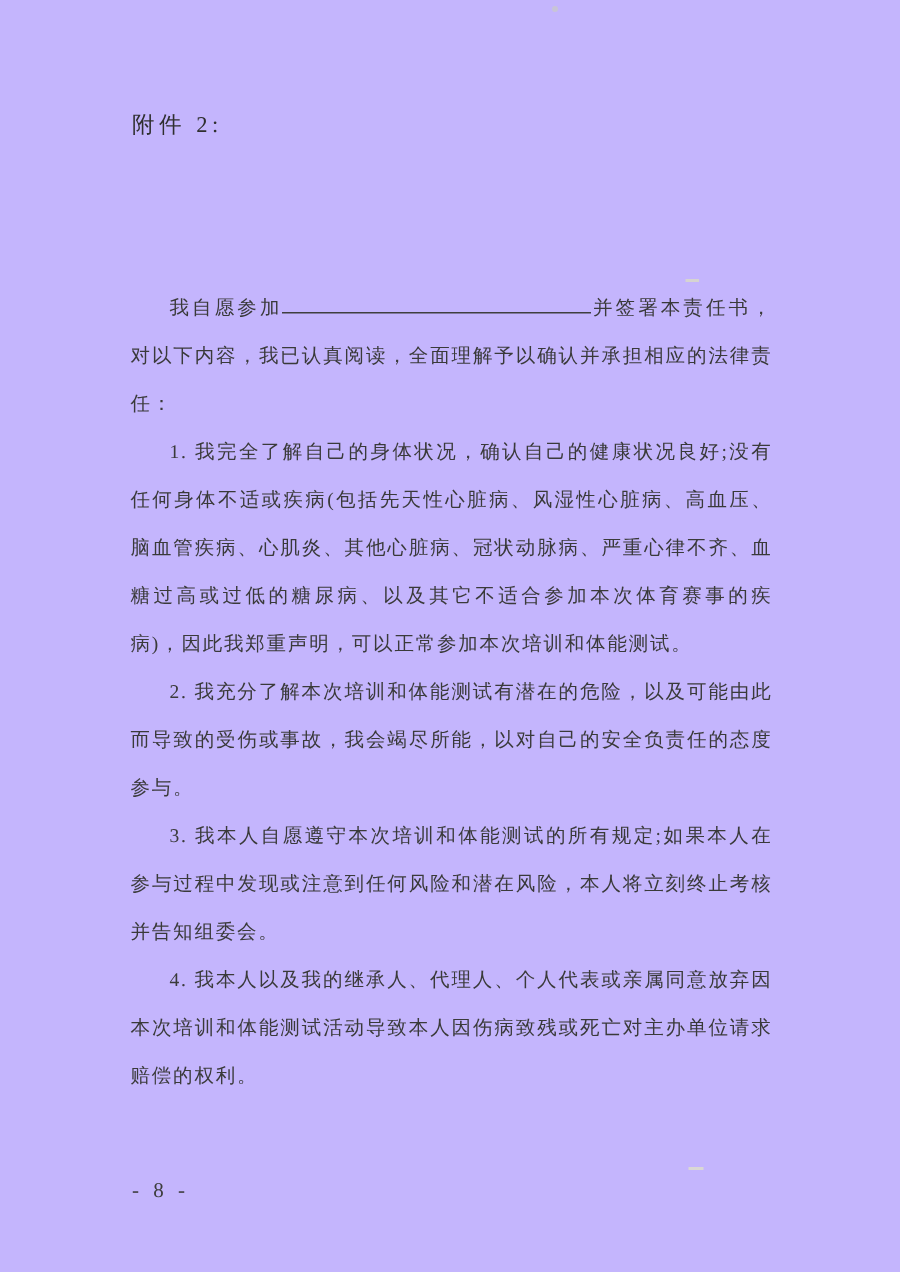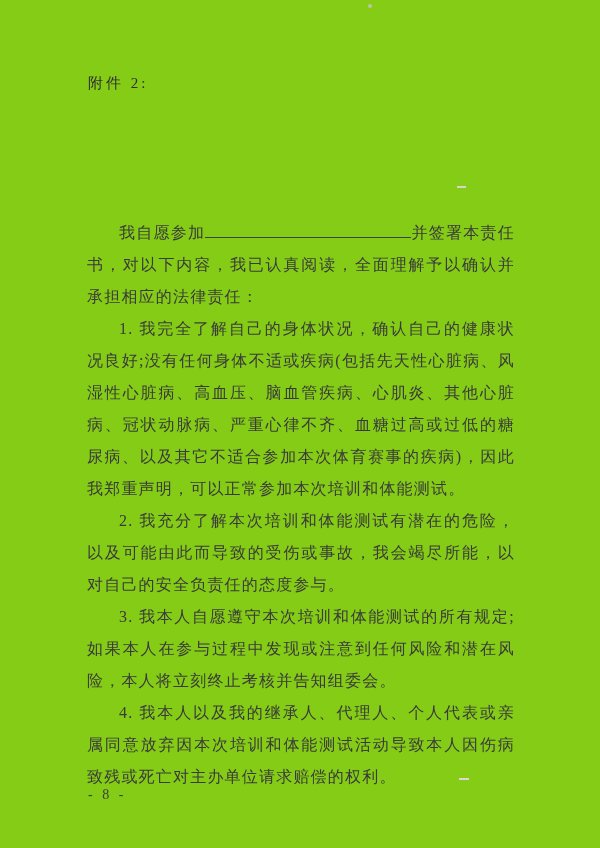--- a/index.html
+++ b/index.html
@@ -5,21 +5,21 @@
   * { margin: 0; padding: 0; box-sizing: border-box; }
 
   html, body {
     background: #ffffff;
   }
 
   .page {
     position: relative;
     width: 600px;
     height: 848px;
-    background: #84cc16;
+    background: #c4b5fd;
     overflow: hidden;
     font-family: "Liberation Serif", "DejaVu Serif", serif;
     color: #383838;
     text-decoration: underline;
   }
 
   .attachment-label {
     position: absolute;
     left: 88px;
     top: 74px;
@@ -37,23 +37,23 @@
     font-size: 21px;
     font-weight: 700;
     line-height: 32px;
     letter-spacing: 1px;
     color: #161616;
   }
 
   .doc-body {
     position: absolute;
     left: 87px;
-    top: 217px;
+    top: 189px;
     width: 428px;
-    font-size: 16px;
+    font-size: 13px;
     line-height: 32px;
     letter-spacing: 1.2px;
     text-align: justify;
     text-align-last: left;
     color: #3a3a3a;
   }
 
   .doc-body p {
     margin: 0;
     text-indent: 2em;

